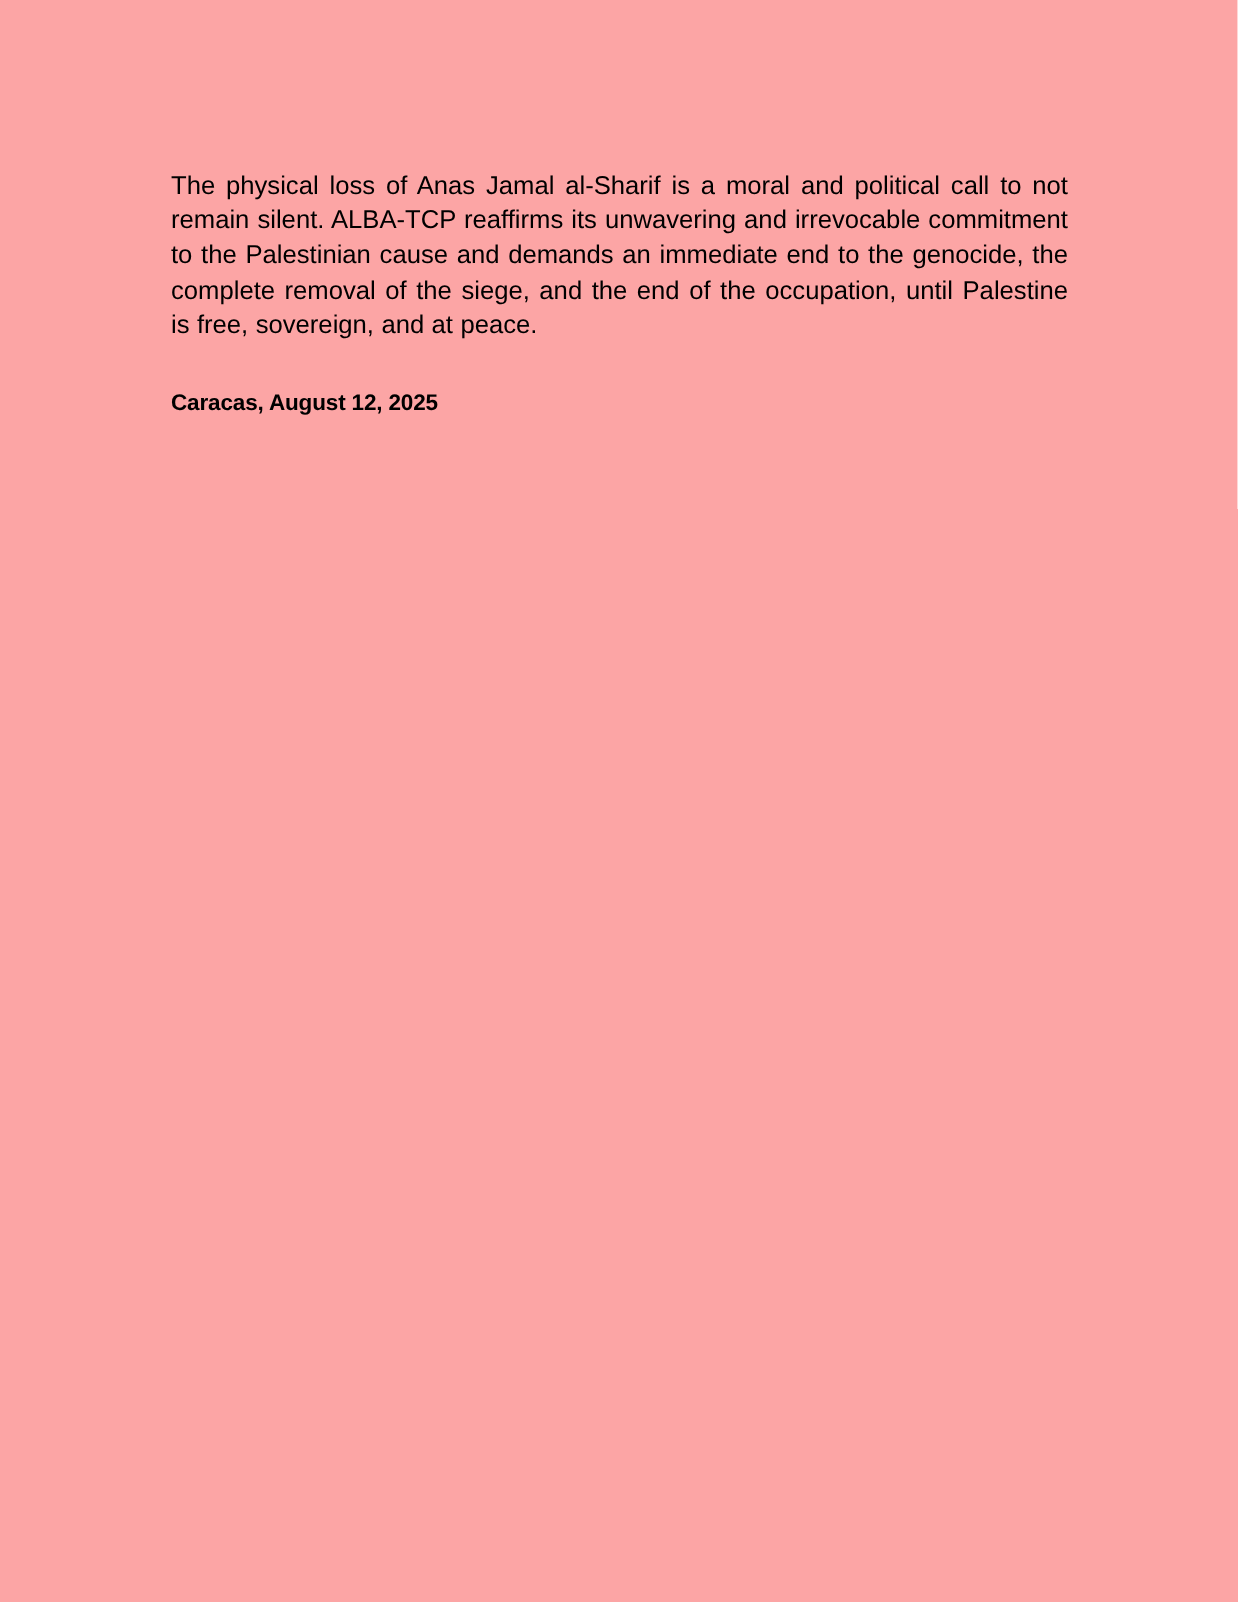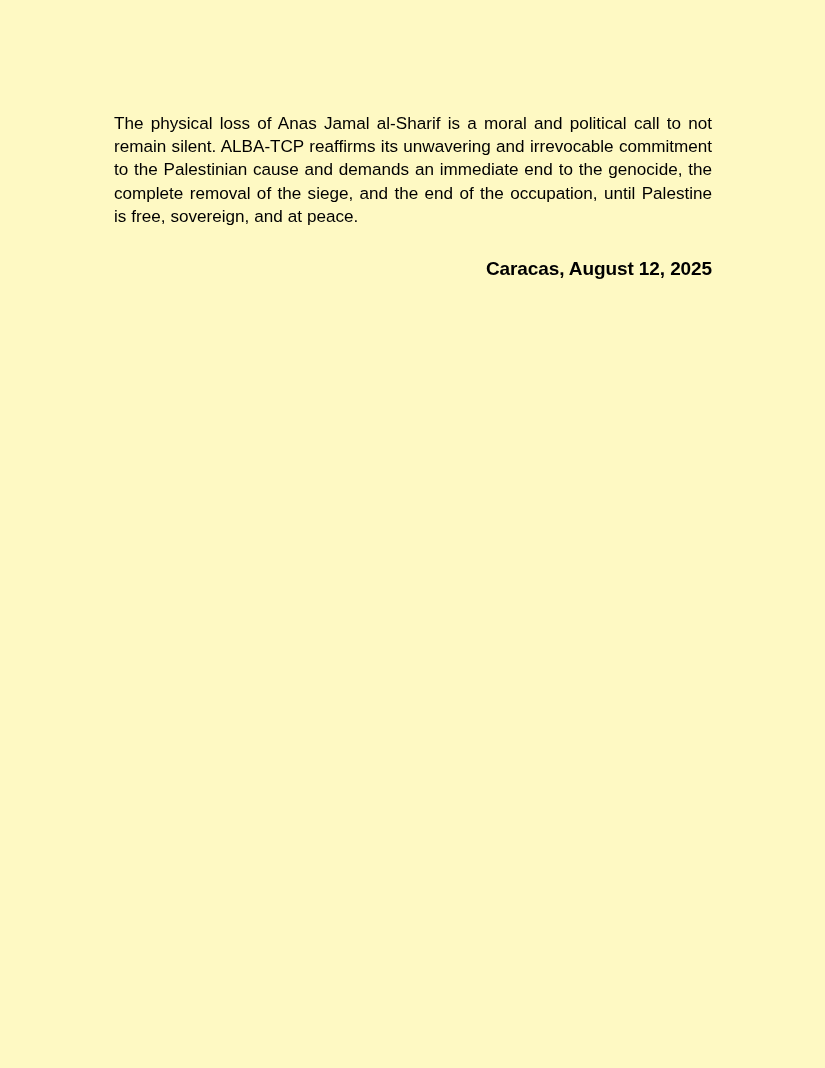--- a/index.html
+++ b/index.html
@@ -5,21 +5,21 @@
   html, body {
     margin: 0;
     padding: 0;
     background: #ffffff;
   }
 
   .page {
     position: relative;
     width: 825px;
     height: 1068px;
-    background: #fef9c3;
+    background: #fca5a5;
     overflow: hidden;
     font-family: "Liberation Sans", sans-serif;
     color: #000000;
   }
 
   .content-block {
     position: absolute;
     left: 114px;
     top: 112px;
     width: 598px;
@@ -35,25 +35,25 @@
     text-justify: inter-word;
     -webkit-hyphens: none;
     hyphens: none;
     word-spacing: 0.2px;
   }
 
   .dateline {
     margin: 0;
     padding-top: 29px;
     font-family: "Liberation Sans", sans-serif;
-    font-size: 19px;
+    font-size: 15px;
     line-height: 23.2px;
     font-weight: bold;
     color: #000000;
-    text-align: right;
+    text-align: left;
     letter-spacing: -0.1px;
   }
 </style>
 </head>
 <body>
 
 <div class="page">
 
   <div class="content-block">
 

